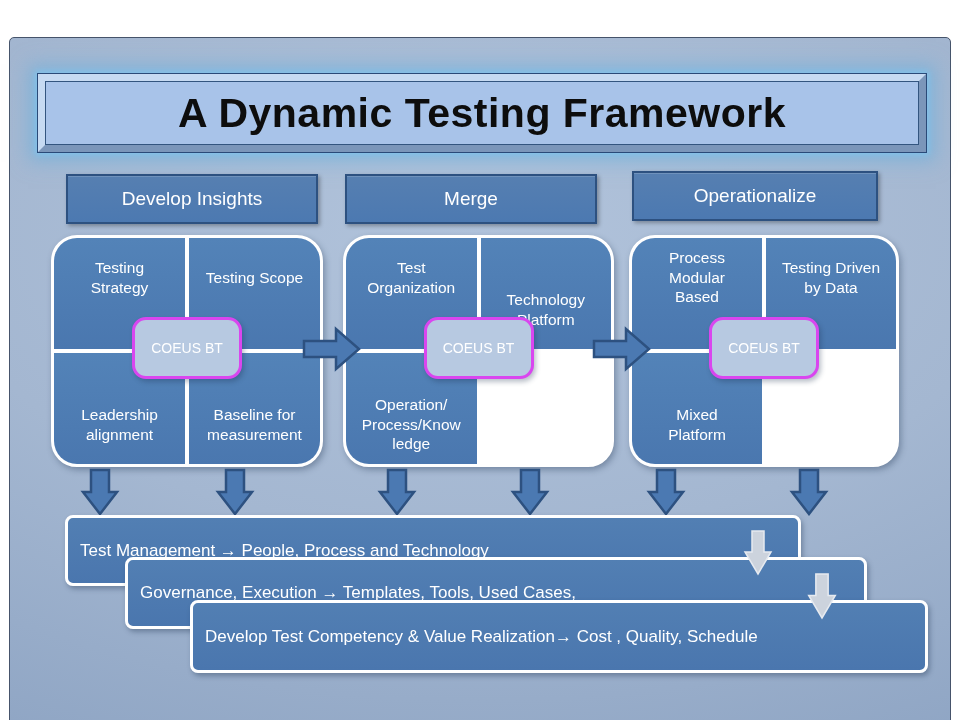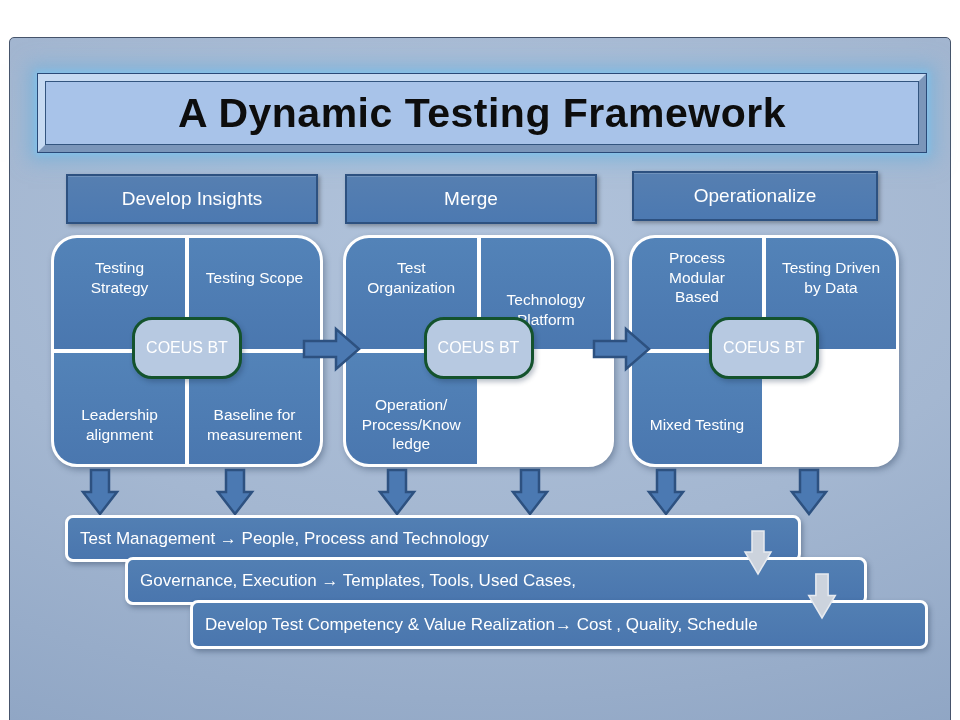--- a/index.html
+++ b/index.html
@@ -36,39 +36,39 @@
         box-shadow:2px 3px 6px rgba(25,45,75,.35);}
   .q1{left:51px;width:266px}
   .q2{left:343px;width:265px}
   .q3{left:629px;width:264px}
   .cell{background:linear-gradient(180deg,#5383b8,#4a77af);color:#fff;
         font-size:15.5px;line-height:1.25;text-align:center;
         display:flex;align-items:center;justify-content:center;padding:8px 14px;}
   .cell.t{padding-bottom:40px}
   .cell.b{padding-top:40px}
   .coeus{position:absolute;left:50%;top:110px;transform:translate(-50%,-50%);z-index:3;
-         width:104px;height:56px;background:#b7c9e1;border:3px solid #14532d;border-radius:20px;
+         width:104px;height:56px;background:#b7c9e1;border:3px solid #d946ef;border-radius:14px;
          box-shadow:2px 3px 5px rgba(25,45,75,.3);
          display:flex;align-items:center;justify-content:center;
-         color:#fff;font-size:16px;}
+         color:#fff;font-size:14px;}
 
   
   .rarrow{position:absolute;top:296px;width:62px;height:50px;z-index:2;}
   .ra1{left:301px}.ra2{left:591px}
   .darrow{position:absolute;top:440px;width:40px;height:48px;z-index:1;}
   .da1{left:80px}.da2{left:215px}.da3{left:377px}.da4{left:510px}.da5{left:646px}.da6{left:789px}
   .conn{position:absolute;width:34px;z-index:5;}
   .cA{left:741px;top:502px;height:46px}
   .cB{left:805px;top:545px;height:47px}
 
   
   .bar{position:absolute;z-index:2;background:linear-gradient(180deg,#527fb3,#4a76ae);
        border:3px solid #fff;border-radius:8px;
        box-shadow:2px 3px 5px rgba(25,45,75,.35);
-       display:flex;align-items:center;padding:4px 12px;
+       display:flex;align-items:center;padding:16px 12px;
        color:#fff;font-size:17px;white-space:nowrap;}
   .bar1{left:65px;top:487px;width:706px;height:33px}
   .bar2{left:125px;top:529px;width:712px;height:34px}
   .bar3{left:190px;top:572px;width:708px;height:35px}
 </style>
 </head>
 <body>
 
 <div class="stage">
   <div class="slide-bg"></div>
@@ -92,21 +92,21 @@
   <div class="quad q2">
     <div class="cell t">Test Organization</div>
     <div class="cell b">Technology Platform</div>
     <div class="cell b">Operation/ Process/Know ledge</div>
     <div class="coeus">COEUS BT</div>
   </div>
 
   <div class="quad q3">
     <div class="cell t">Process Modular Based</div>
     <div class="cell t">Testing Driven by Data</div>
-    <div class="cell b">Mixed Testing</div>
+    <div class="cell b">Mixed Platform</div>
     <div class="coeus">COEUS BT</div>
   </div>
 
   <svg class="rarrow ra1" viewBox="0 0 60 50">
     <polygon points="2,17 34,17 34,5 57,25 34,45 34,33 2,33" fill="#4b79b2" stroke="#2d5180" stroke-width="2.5"></polygon>
   </svg>
   <svg class="rarrow ra2" viewBox="0 0 60 50">
     <polygon points="2,17 34,17 34,5 57,25 34,45 34,33 2,33" fill="#4b79b2" stroke="#2d5180" stroke-width="2.5"></polygon>
   </svg>
 

